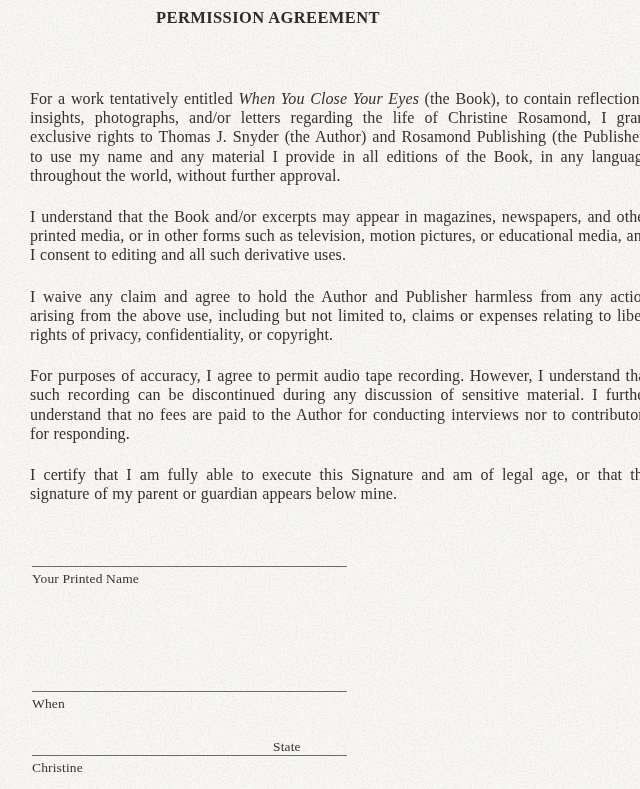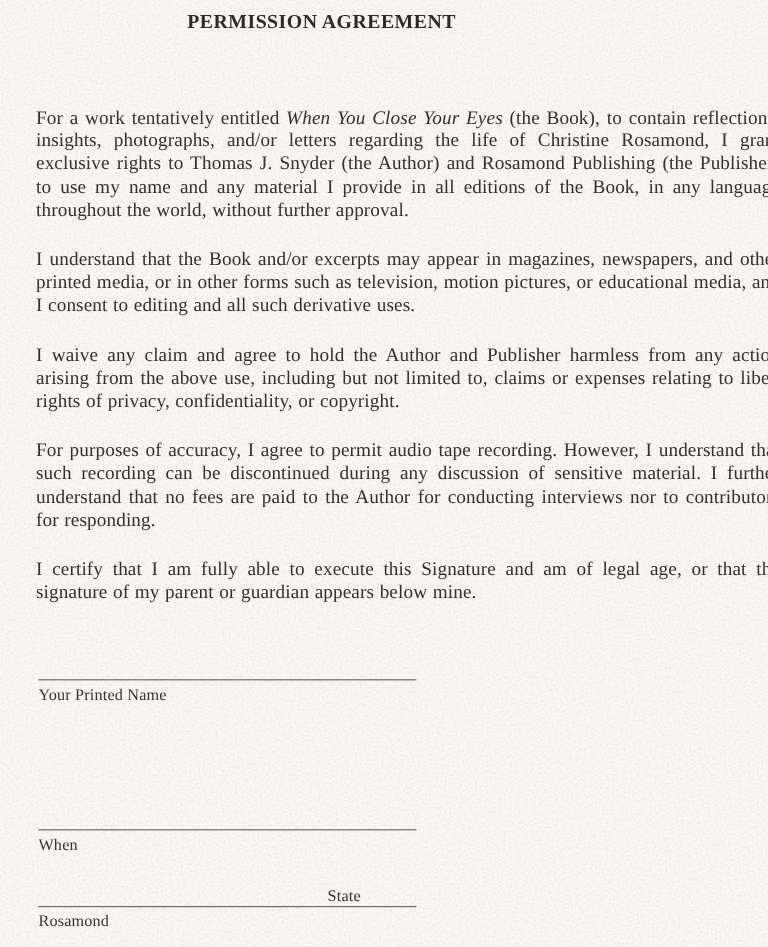--- a/index.html
+++ b/index.html
@@ -119,18 +119,18 @@
     <div class="rule"></div>
     <div class="labels">
       <span>When</span>
       <span class="second">State</span>
     </div>
   </div>
 
   <div class="form-row row-4">
     <div class="rule"></div>
     <div class="labels">
-      <span>Rosamond</span>
+      <span>Christine</span>
       <span class="second">City</span>
     </div>
   </div>
 
 </div>
 
 </body></html>

